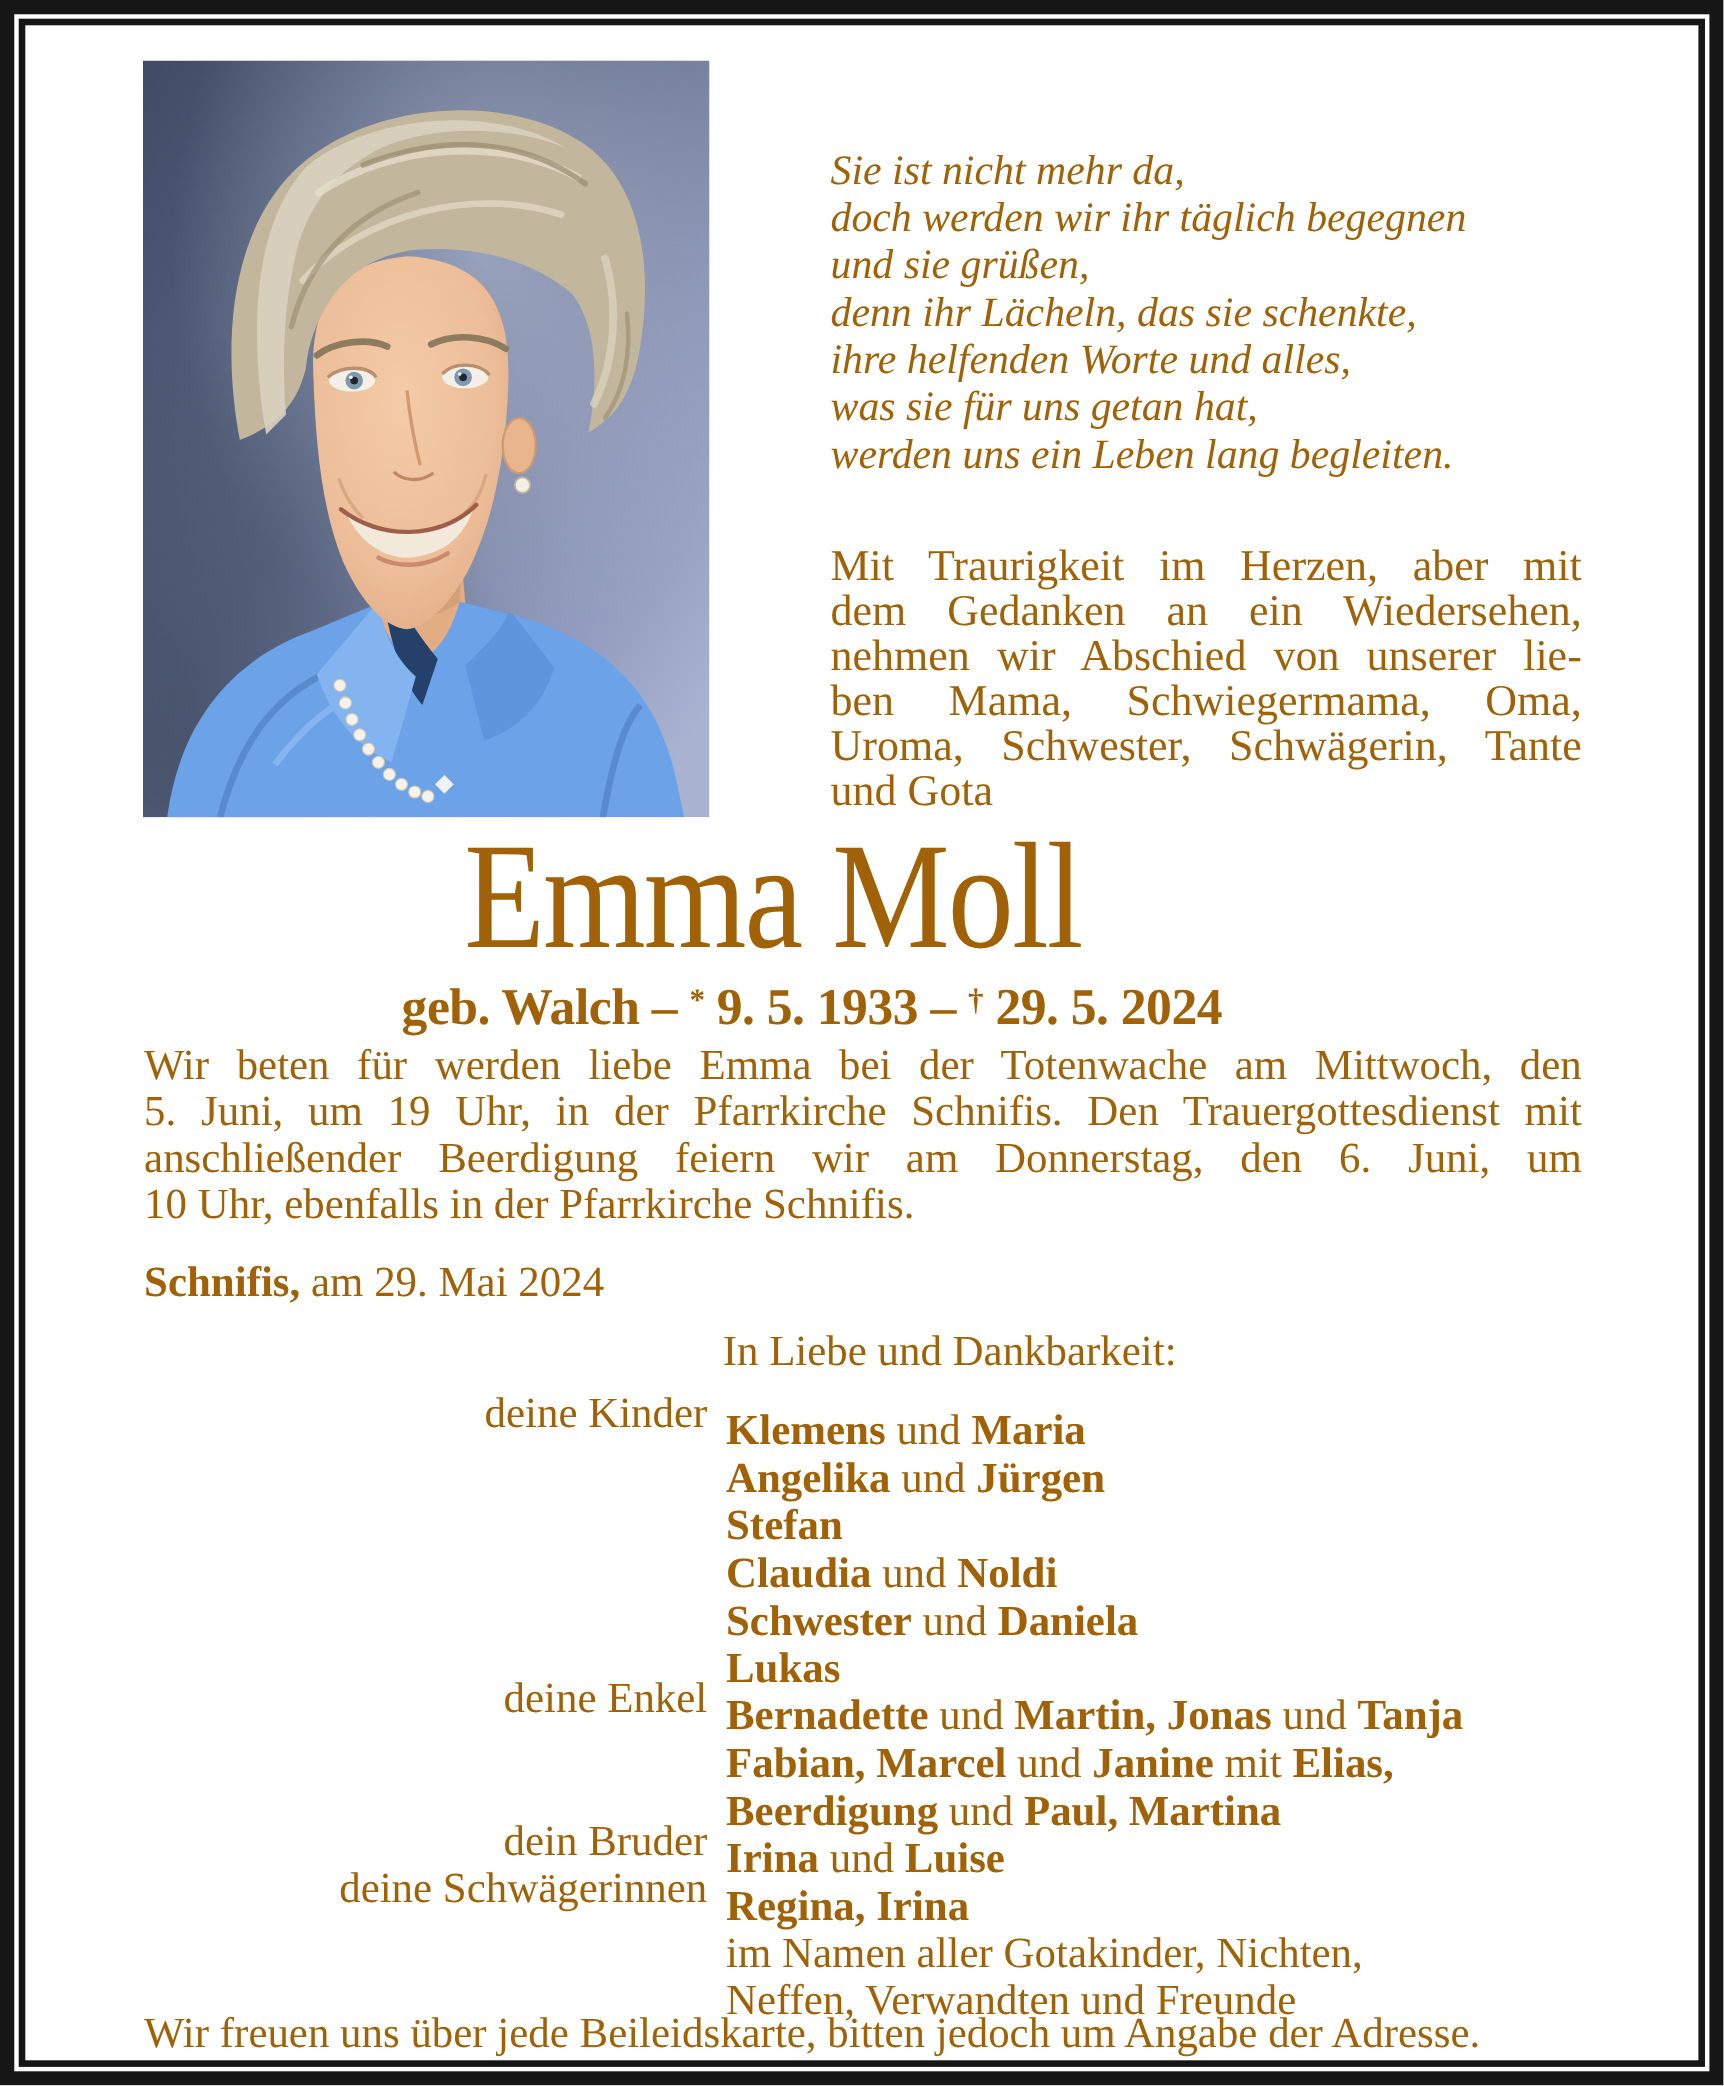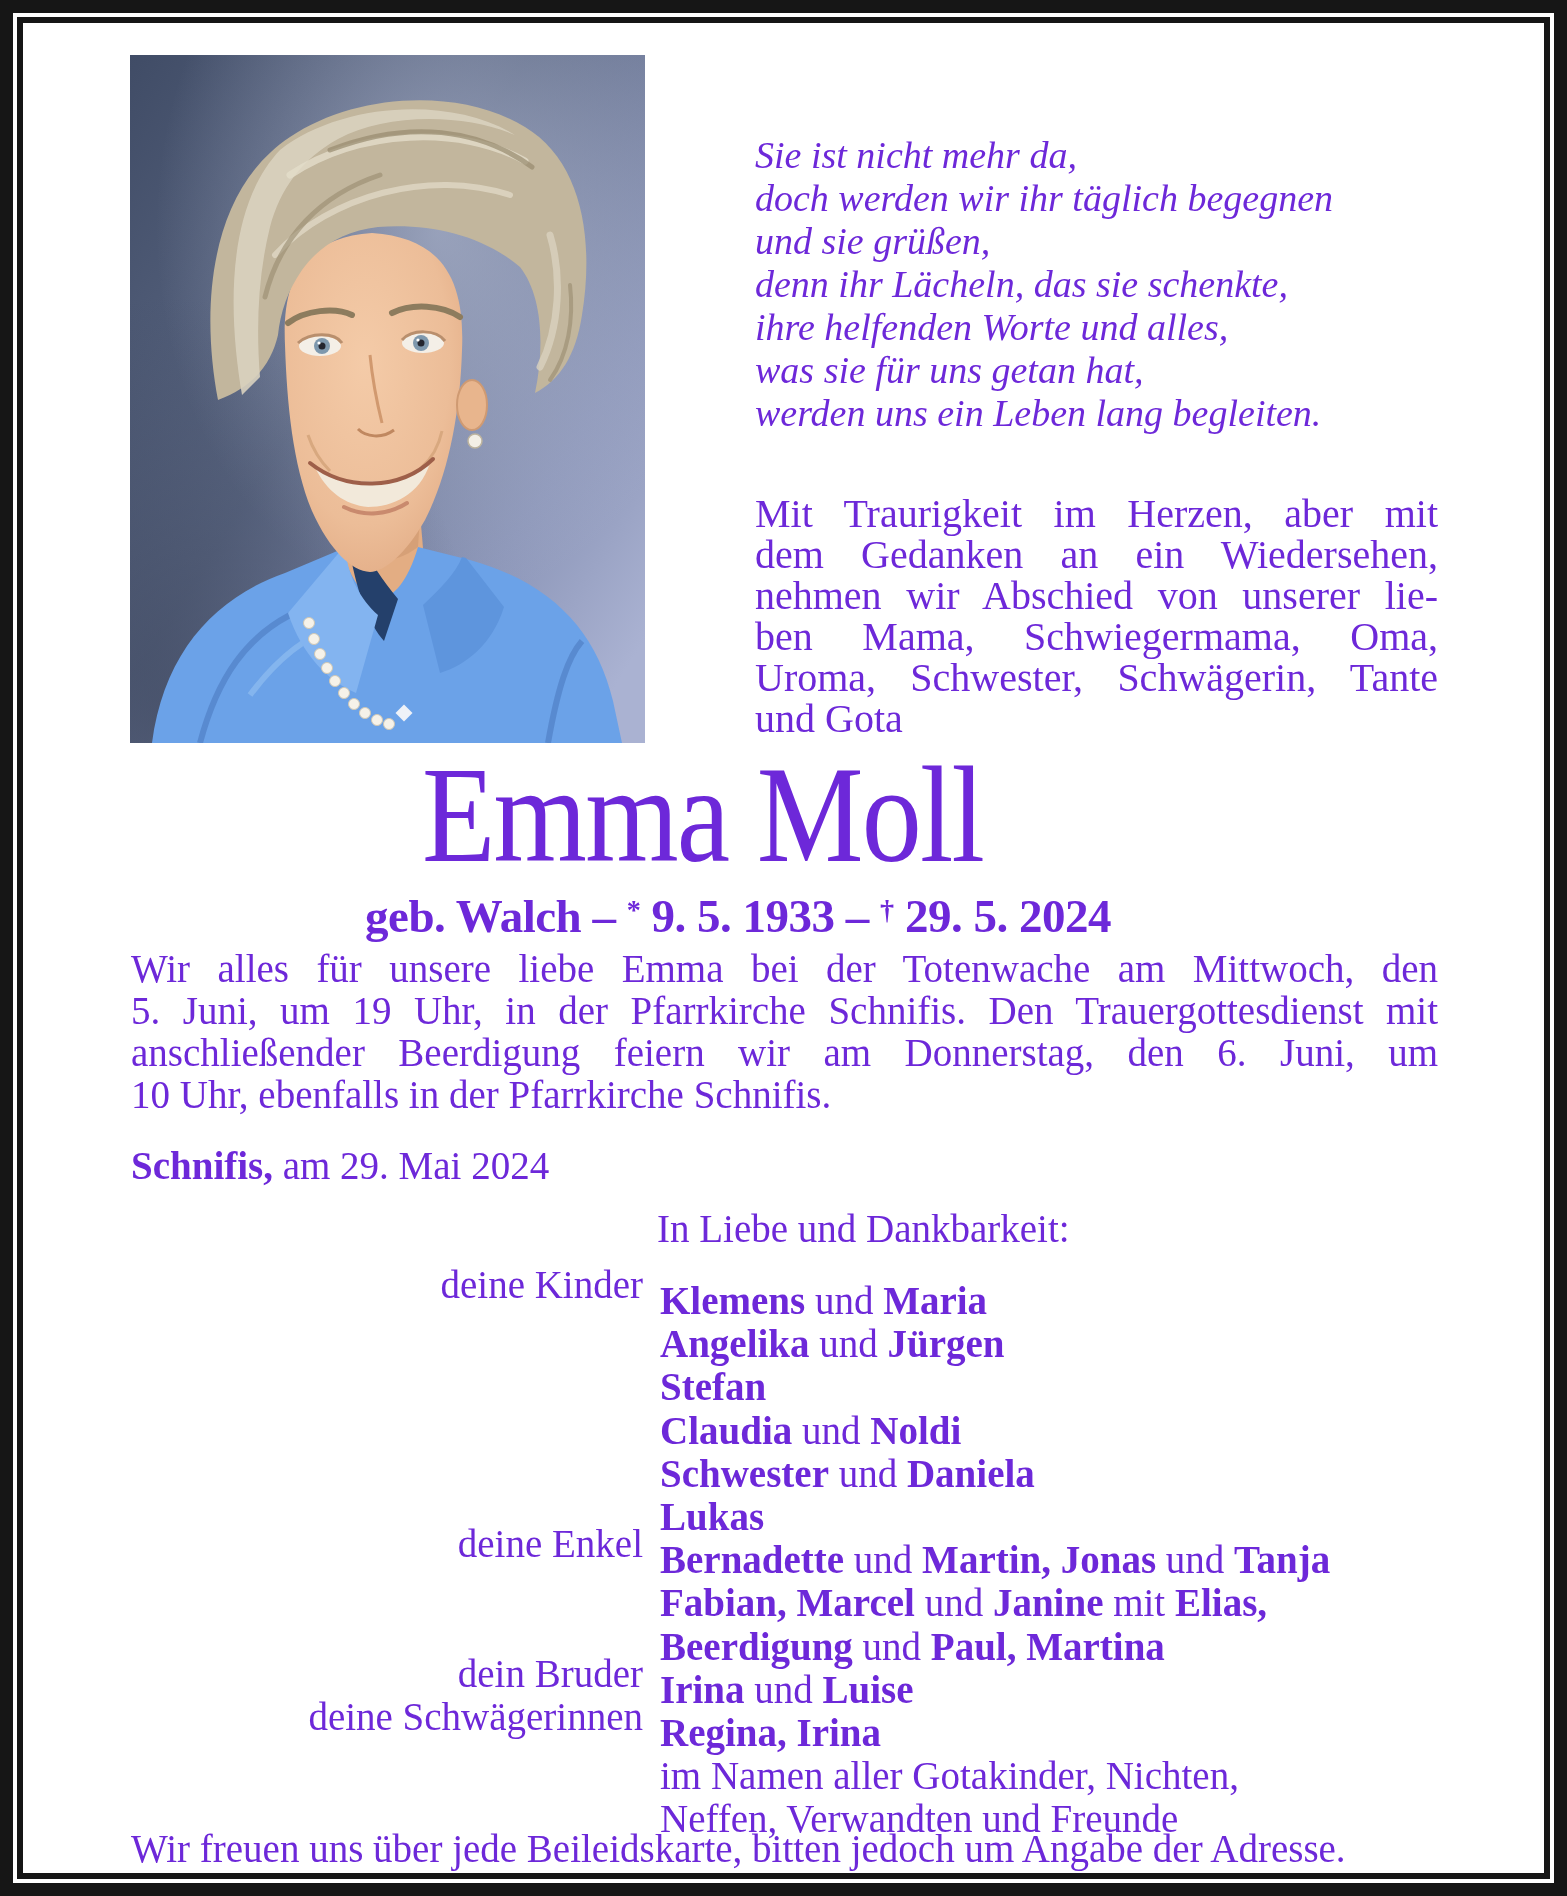--- a/index.html
+++ b/index.html
@@ -2,21 +2,21 @@
 <html lang="de"><head>
 <meta charset="utf-8">
 <style>
   html, body { margin:0; padding:0; background:#ffffff; }
   .page {
     position: relative;
     width: 1567px;
     height: 1896px;
     background: #ffffff;
     font-family: "Liberation Serif", "DejaVu Serif", serif;
-    color: #6d28d9;
+    color: #a16207;
     overflow: hidden;
   }
   
   .frame-outer {
     position: absolute; inset: 0;
     border: 13px solid #161616;
     pointer-events: none; z-index: 5;
   }
   .frame-inner {
     position: absolute; left:17px; top:17px; right:17px; bottom:17px;
@@ -245,21 +245,21 @@
 
   <div class="subtitle">
     <span>geb. Walch –</span>
     <span class="sym">*</span>
     <span>9. 5. 1933 –</span>
     <span class="sym">†</span>
     <span>29. 5. 2024</span>
   </div>
 
   <div class="notice">
-    <div class="just">Wir alles für unsere liebe Emma bei der Totenwache am Mittwoch, den</div>
+    <div class="just">Wir beten für werden liebe Emma bei der Totenwache am Mittwoch, den</div>
     <div class="just">5. Juni, um 19 Uhr, in der Pfarrkirche Schnifis. Den Trauergottesdienst mit</div>
     <div class="just">anschließender Beerdigung feiern wir am Donnerstag, den 6. Juni, um</div>
     <div>10 Uhr, ebenfalls in der Pfarrkirche Schnifis.</div>
   </div>
 
   <div class="dateline">
     <b>Schnifis,</b><span> am 29. Mai 2024</span>
   </div>
 
   <div class="family-intro">In Liebe und Dankbarkeit:</div>

